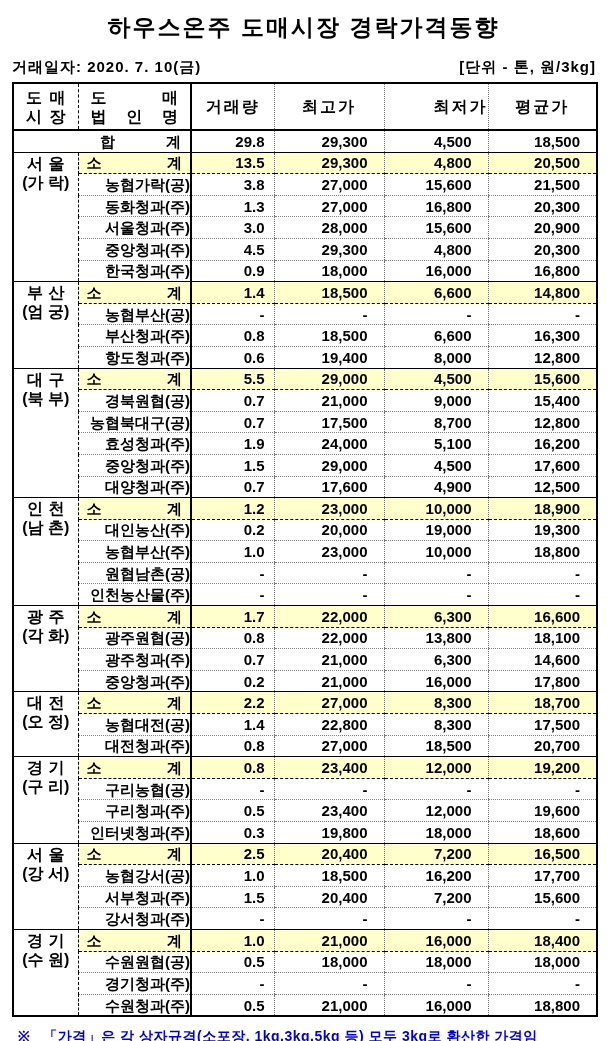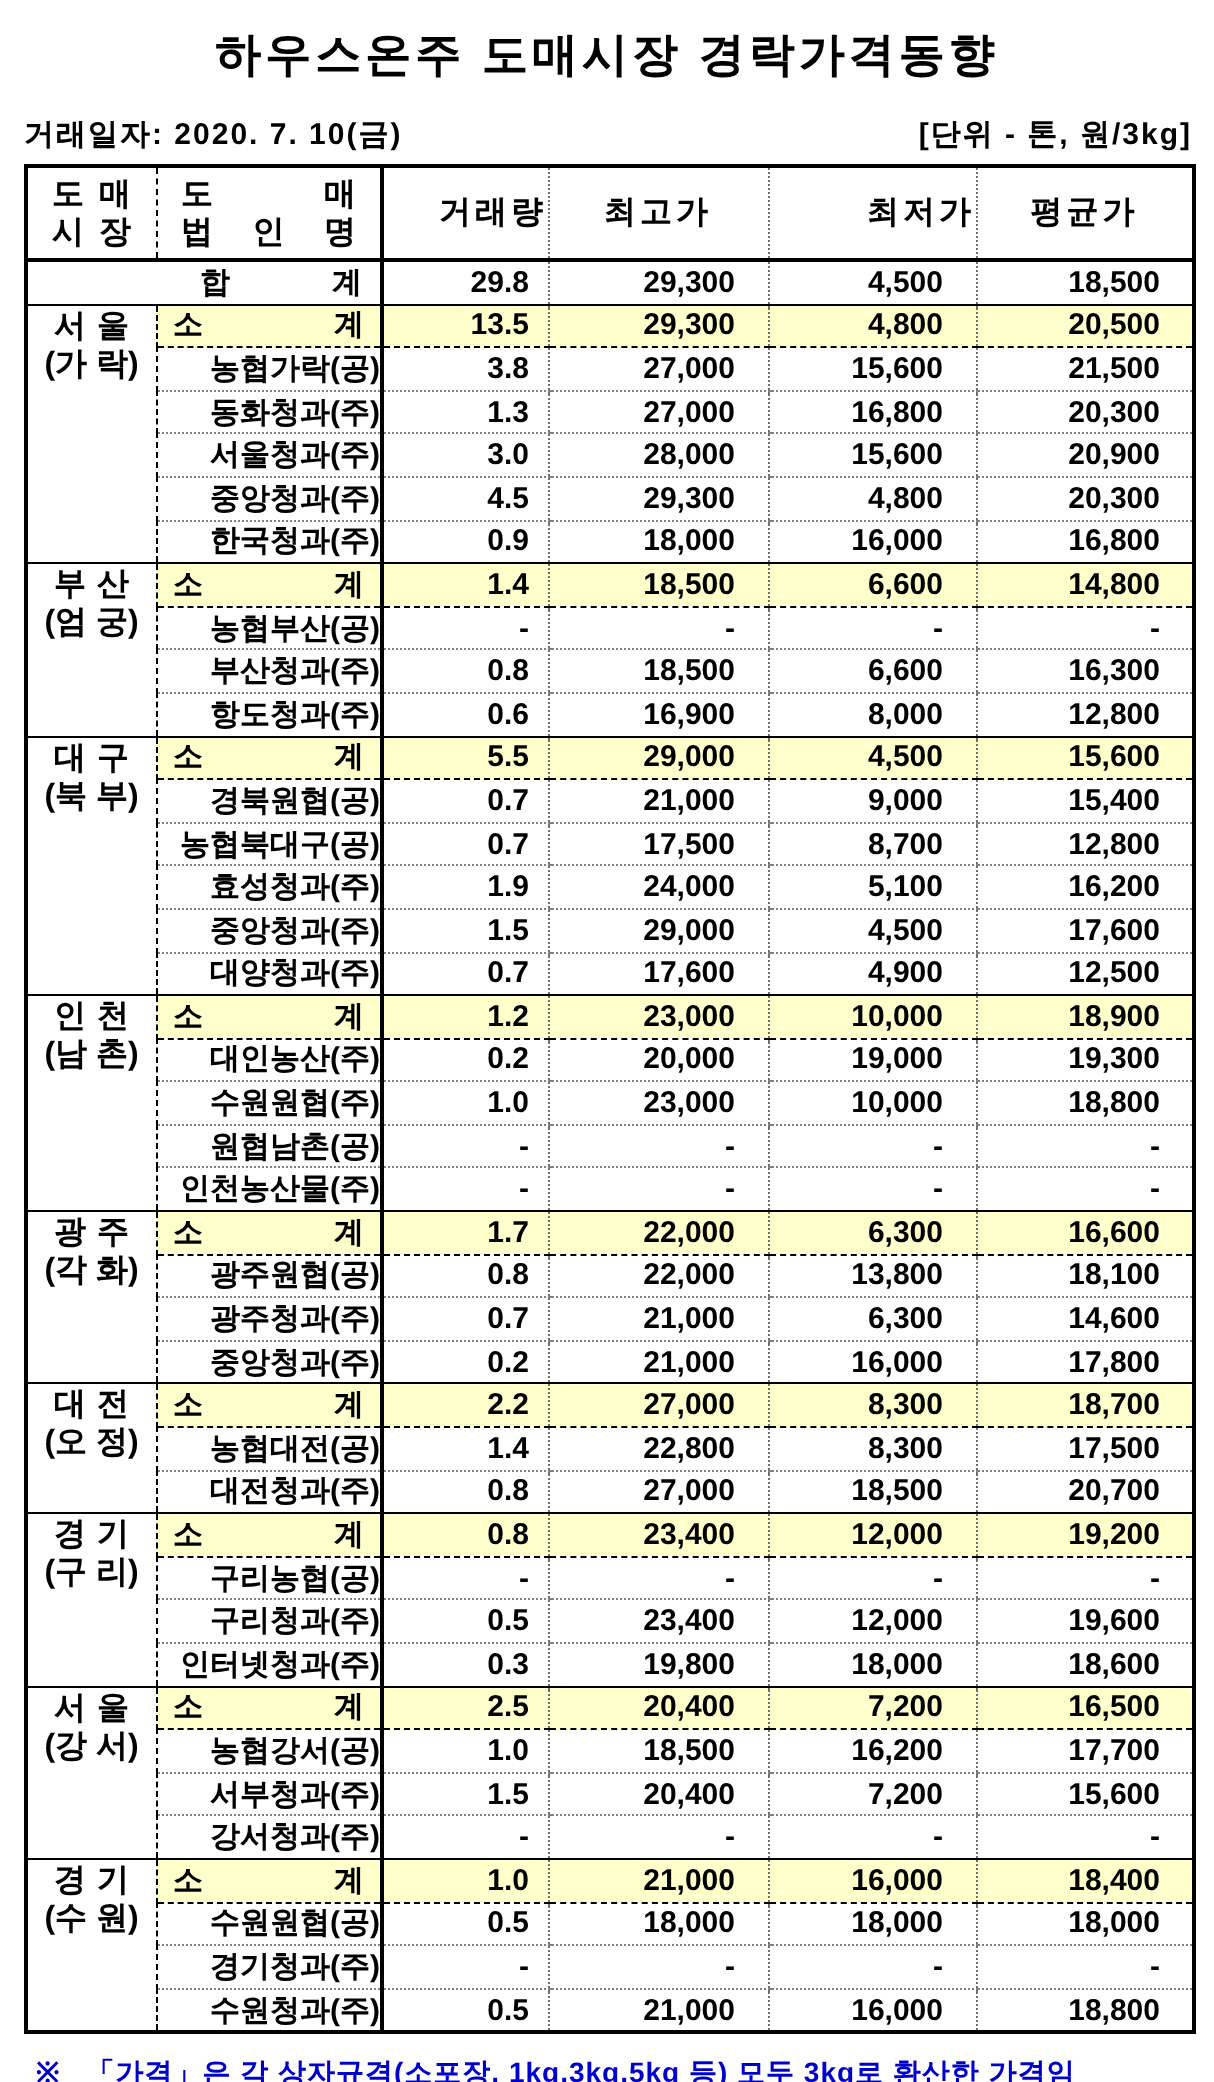--- a/index.html
+++ b/index.html
@@ -101,21 +101,21 @@
             <div class="spread">
               <span>도</span>
               <span>매</span>
             </div>
             <div class="spread">
               <span>법</span>
               <span>인</span>
               <span>명</span>
             </div>
           </th>
-          <th class="c-num" style="text-align: right; letter-spacing: 2px;">거래량</th>
+          <th class="c-num" style="text-align: center; letter-spacing: 2px;">거래량</th>
           <th class="c-num" style="text-align: center; letter-spacing: 2px;">최고가</th>
           <th class="c-num" style="letter-spacing: 2px;">최저가</th>
           <th class="c-num" style="text-align: center; letter-spacing: 2px;">평균가</th>
         </tr>
       </thead>
       <tbody>
         <tr class="total-row">
           <td class="c-corp total-label" colspan="2">
             <div class="spread">
               <span>합</span>
@@ -210,21 +210,21 @@
         <tr class="norm">
           <td class="c-corp corp-name">부산청과(주)</td>
           <td class="c-num c-vol">0.8</td>
           <td class="c-num c-price">18,500</td>
           <td class="c-num c-price">6,600</td>
           <td class="c-num c-price">16,300</td>
         </tr>
         <tr class="norm">
           <td class="c-corp corp-name">항도청과(주)</td>
           <td class="c-num c-vol">0.6</td>
-          <td class="c-num c-price">16,900</td>
+          <td class="c-num c-price">19,400</td>
           <td class="c-num c-price">8,000</td>
           <td class="c-num c-price">12,800</td>
         </tr>
         <tr class="sub">
           <td class="c-market market-cell" rowspan="6">
             <div class="spread m1">
               <span>대</span>
               <span>구</span>
             </div>
             <div class="m2">(북 부)</div>
@@ -295,21 +295,21 @@
           <td class="c-num c-price hl">18,900</td>
         </tr>
         <tr class="norm">
           <td class="c-corp corp-name">대인농산(주)</td>
           <td class="c-num c-vol">0.2</td>
           <td class="c-num c-price">20,000</td>
           <td class="c-num c-price">19,000</td>
           <td class="c-num c-price">19,300</td>
         </tr>
         <tr class="norm">
-          <td class="c-corp corp-name">수원원협(주)</td>
+          <td class="c-corp corp-name">농협부산(주)</td>
           <td class="c-num c-vol">1.0</td>
           <td class="c-num c-price">23,000</td>
           <td class="c-num c-price">10,000</td>
           <td class="c-num c-price">18,800</td>
         </tr>
         <tr class="norm">
           <td class="c-corp corp-name">원협남촌(공)</td>
           <td class="c-num c-vol">-</td>
           <td class="c-num c-price">-</td>
           <td class="c-num c-price">-</td>

